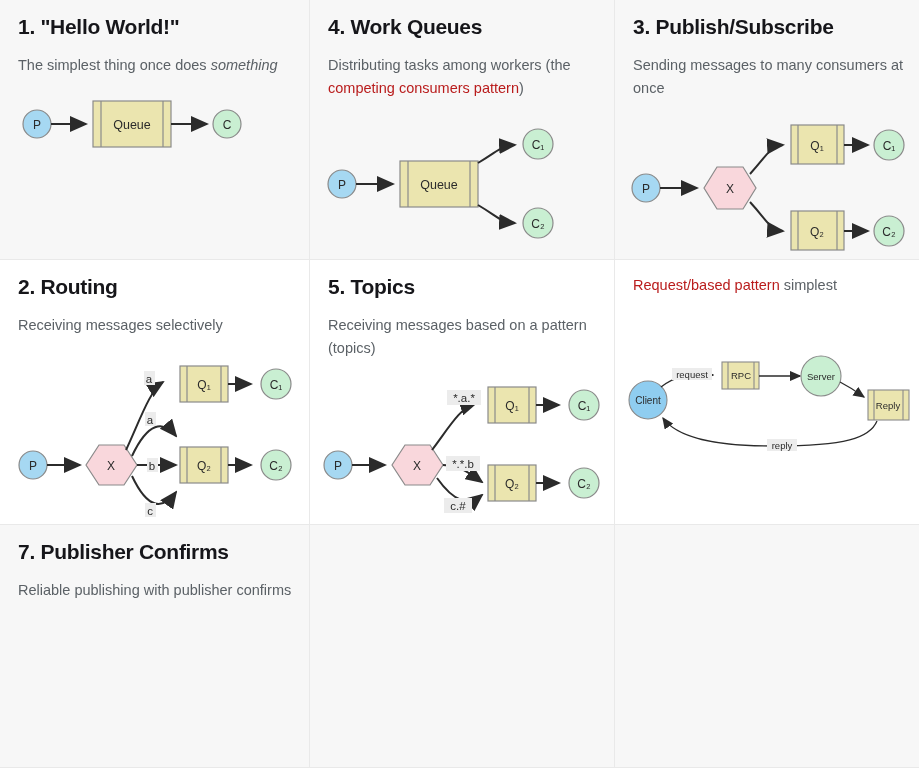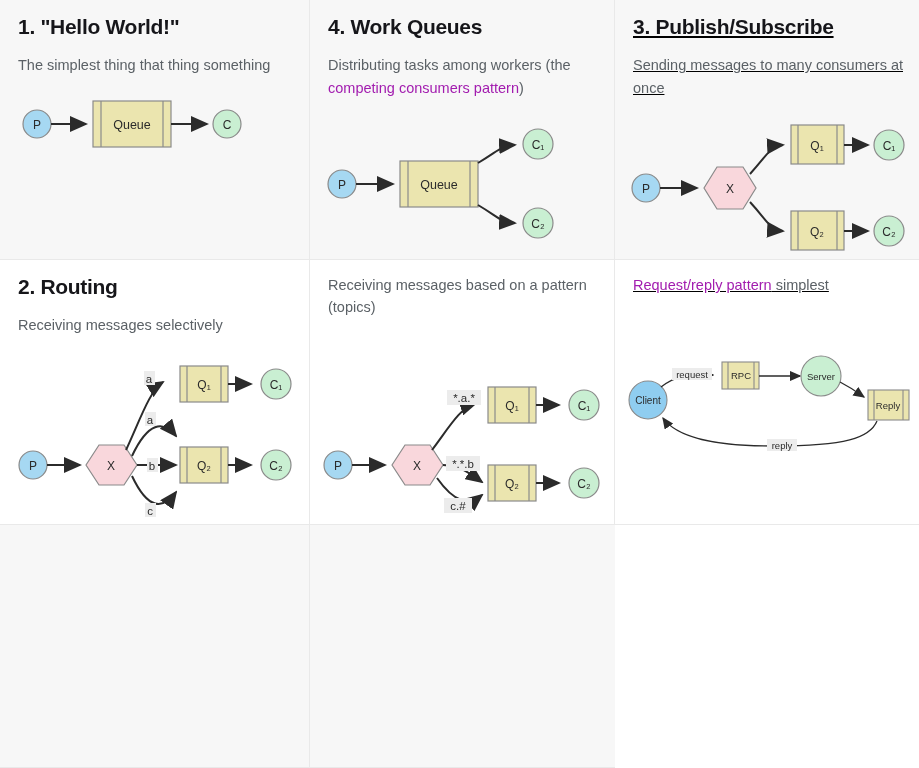--- a/index.html
+++ b/index.html
@@ -17,52 +17,52 @@
   }
   .cell {
     position: relative;
     border-right: 1px solid #e9e9e9;
     border-bottom: 1px solid #e9e9e9;
     padding: 14px 16px 0 18px;
     overflow: hidden;
   }
   .cell.shaded { background: #f7f7f7; }
   .cell.plain  { background: #ffffff; }
-  .cell.last-col { border-right: none; text-decoration: underline; }
+  .cell.last-col { border-right: none; }
 
   .card-title {
     font-size: 21px;
     font-weight: bold;
     color: #16161a;
     letter-spacing: -0.3px;
     line-height: 1.25;
     margin-bottom: 14px;
     white-space: nowrap;
   }
   .card-desc {
     font-size: 14.5px;
     color: #5b6166;
     line-height: 1.55;
     max-width: 276px;
   }
-  .card-desc .ital { }
-  .card-desc .lnk { color: #a21caf; }
+  .card-desc .ital { font-style: italic; }
+  .card-desc .lnk { color: #b91c1c; }
 
   .diagram { position: absolute; left: 0; top: 0; width: 100%; height: 100%; pointer-events: none; }
   .diagram svg { display: block; }
 </style>
 </head>
 <body>
 
 <div class="grid">
 
   <div class="cell shaded">
     <div class="card-title">1. "Hello World!"</div>
     <div class="card-desc">
-      <span>The simplest thing that thing </span><span class="ital">something</span>
+      <span>The simplest thing once does </span><span class="ital">something</span>
     </div>
     <div class="diagram">
       <svg width="310" height="260" viewBox="0 0 310 260">
         <defs>
           <marker id="ah" markerWidth="9" markerHeight="8" refX="8" refY="4" orient="auto">
             <path d="M0,0 L9,4 L0,8 z" fill="#2b2b2b"></path>
           </marker>
         </defs>
         <g>
           <circle cx="37" cy="124" r="14" fill="#a6d8f2" stroke="#8a8a8a" stroke-width="1.2"></circle>
@@ -219,20 +219,21 @@
         <line x1="228" y1="205" x2="251" y2="205" stroke="#2b2b2b" stroke-width="2" marker-end="url(#ah4)"></line>
         <g>
           <circle cx="276" cy="205" r="15" fill="#c9efd2" stroke="#8a8a8a" stroke-width="1.2"></circle>
           <text x="276" y="210" font-family="'Liberation Sans',sans-serif" font-size="12" fill="#2b2b2b" text-anchor="middle">C₂</text>
         </g>
       </svg>
     </div>
   </div>
 
   <div class="cell plain">
+    <div class="card-title">5. Topics</div>
     <div class="card-desc">Receiving messages based on a pattern (topics)</div>
     <div class="diagram">
       <svg width="305" height="265" viewBox="0 0 305 265">
         <defs>
           <marker id="ah5" markerWidth="9" markerHeight="8" refX="8" refY="4" orient="auto">
             <path d="M0,0 L9,4 L0,8 z" fill="#2b2b2b"></path>
           </marker>
         </defs>
         <g>
           <circle cx="28" cy="205" r="14" fill="#a6d8f2" stroke="#8a8a8a" stroke-width="1.2"></circle>
@@ -273,21 +274,21 @@
         <g>
           <circle cx="274" cy="223" r="15" fill="#c9efd2" stroke="#8a8a8a" stroke-width="1.2"></circle>
           <text x="274" y="228" font-family="'Liberation Sans',sans-serif" font-size="12" fill="#2b2b2b" text-anchor="middle">C₂</text>
         </g>
       </svg>
     </div>
   </div>
 
   <div class="cell plain last-col">
     <div class="card-desc">
-      <span class="lnk">Request/reply pattern</span><span> simplest</span>
+      <span class="lnk">Request/based pattern</span><span> simplest</span>
     </div>
     <div class="diagram">
       <svg width="304" height="265" viewBox="0 0 304 265">
         <defs>
           <marker id="ah6" markerWidth="9" markerHeight="8" refX="8" refY="4" orient="auto">
             <path d="M0,0 L9,4 L0,8 z" fill="#2b2b2b"></path>
           </marker>
         </defs>
         <g>
           <circle cx="33" cy="140" r="19" fill="#8fcdf0" stroke="#8a8a8a" stroke-width="1.1"></circle>
@@ -314,18 +315,22 @@
           <line x1="288" y1="130" x2="288" y2="160" stroke="#8a8a8a" stroke-width="1.1"></line>
           <text x="273" y="149" font-family="'Liberation Sans',sans-serif" font-size="9.5" fill="#2b2b2b" text-anchor="middle">Reply</text>
         </g>
         <path d="M262,161 C255,178 230,186 160,186 C100,186 62,178 48,158" stroke="#2b2b2b" stroke-width="1.3" fill="none" marker-end="url(#ah6)"></path>
         <rect x="152" y="179" width="30" height="12" fill="#ececec"></rect>
         <text x="167" y="189" font-family="'Liberation Sans',sans-serif" font-size="9.5" fill="#2b2b2b" text-anchor="middle">reply</text>
       </svg>
     </div>
   </div>
 
+  <div class="cell shaded">
+    <div class="card-title">7. Publisher Confirms</div>
+    <div class="card-desc">Reliable publishing with publisher confirms</div>
+  </div>
 
   <div class="cell shaded"></div>
 
   <div class="cell shaded last-col"></div>
 
 </div>
 
 </body></html>

